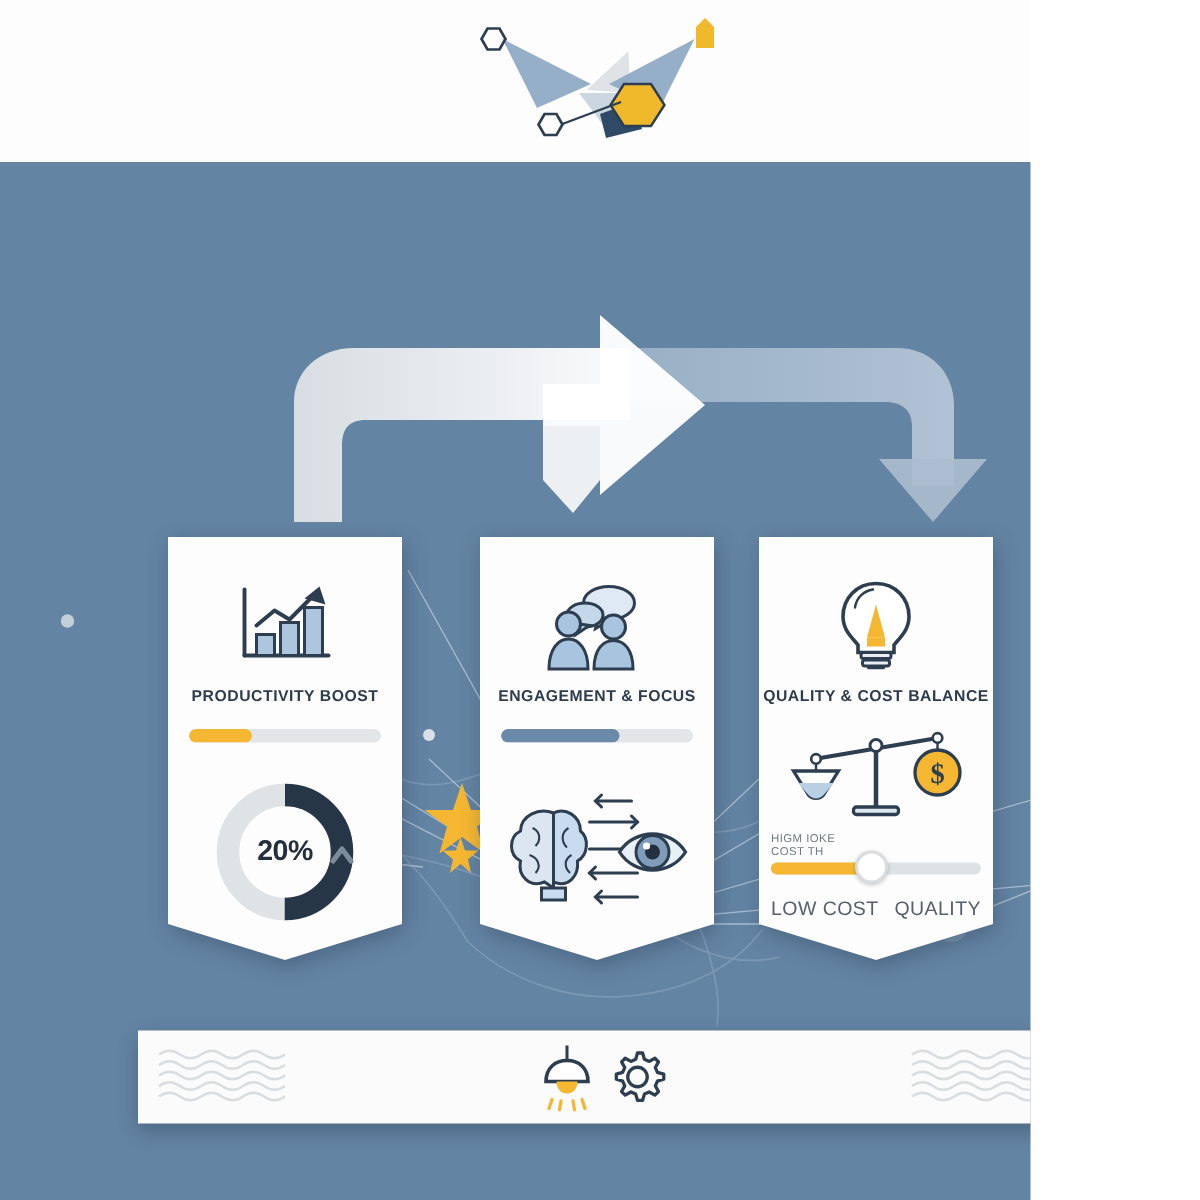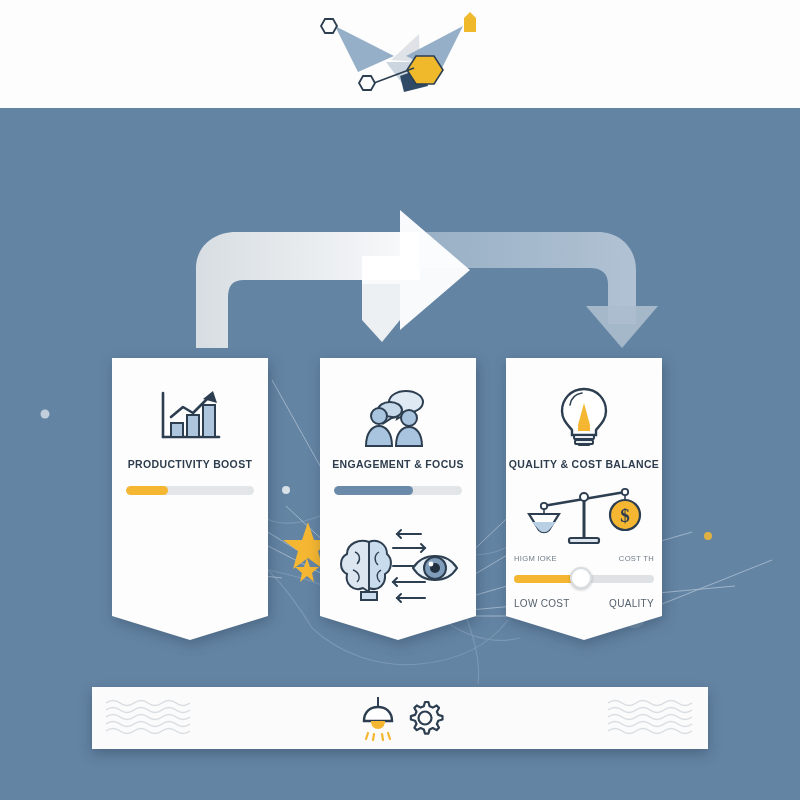--- a/index.html
+++ b/index.html
@@ -2,21 +2,21 @@
 <html><head>
 <meta charset="utf-8">
 <style>
   html,body{margin:0;padding:0;}
   body{
     width:800px;height:800px;
     background:#ffffff;
     font-family:"Liberation Sans", sans-serif;
     overflow:hidden;
   }
-  #stage{position:relative;width:800px;height:800px;overflow:hidden;background:#fdfdfd;}
+  #stage{position:relative;width:687px;height:800px;overflow:hidden;background:#fdfdfd;}
 
   
   #header-band{position:absolute;left:0;top:0;width:800px;height:108px;background:#fdfdfd;}
   #logo-wrap{position:absolute;left:288px;top:4px;width:224px;height:98px;}
 
   
   #body-band{position:absolute;left:0;top:108px;width:800px;height:692px;background:#6484a4;overflow:hidden;}
   #map-layer{position:absolute;left:0;top:0;width:800px;height:692px;}
   #flow-layer{position:absolute;left:0;top:0;width:800px;height:692px;}
 
@@ -50,22 +50,22 @@
   #donut-label{
     position:absolute;left:0;top:0;width:104px;height:104px;
     display:flex;align-items:center;justify-content:center;
     font-size:19px;font-weight:bold;color:#232f3d;letter-spacing:-.3px;
   }
 
   
   #slider-block{position:absolute;left:8px;top:196px;width:140px;height:66px;}
   .slider-caps{position:absolute;left:0;width:140px;display:flex;justify-content:space-between;
     font-size:7.6px;color:#6d7b88;letter-spacing:.3px;}
-  #slider-caps-top{top:0;}
-  #slider-caps-bottom{top:44px;color:#55616d;font-size:10px;}
+  #slider-caps-top{top:0;flex-direction:column;}
+  #slider-caps-bottom{top:44px;color:#55616d;font-size:13px;}
   #slider-track{position:absolute;left:0;top:21px;width:140px;height:8px;background:#dfe2e4;border-radius:4px;}
   #slider-fill{position:absolute;left:0;top:0;height:8px;background:#f5b731;border-radius:4px;}
   #slider-knob{
     position:absolute;top:13px;width:22px;height:22px;border-radius:50%;
     background:#ffffff;border:2px solid #dadde0;box-sizing:border-box;
     box-shadow:0 1px 3px rgba(0,0,0,.22);
   }
 
   
   #footer-bar{
@@ -205,20 +205,30 @@
             <rect x="18" y="36" width="12" height="14" fill="#aec6dd" stroke="#2c3e50" stroke-width="2"></rect>
             <rect x="34" y="28" width="12" height="22" fill="#aec6dd" stroke="#2c3e50" stroke-width="2"></rect>
             <rect x="50" y="18" width="12" height="32" fill="#aec6dd" stroke="#2c3e50" stroke-width="2"></rect>
             <polyline points="18,30 30,20 40,26 58,8" fill="none" stroke="#2c3e50" stroke-width="2.6" stroke-linecap="round" stroke-linejoin="round"></polyline>
             <polygon points="60,4 64,16 50,12" fill="#2c3e50"></polygon>
           </svg>
         </div>
         <div class="card-title">PRODUCTIVITY BOOST</div>
         <div class="bar-track">
           <div class="bar-fill" id="fill-1" style="width: 33%; background: rgb(245, 183, 49);"></div>
+        </div>
+        <div class="card-visual">
+          <div id="donut-wrap">
+            <svg width="104" height="104" viewBox="0 0 104 104">
+              <circle cx="52" cy="52" r="38" fill="none" stroke="#e0e3e6" stroke-width="15"></circle>
+              <circle id="donut-arc" cx="52" cy="52" r="38" fill="none" stroke="#273646" stroke-width="15" stroke-dasharray="119.38052083641213 119.38052083641213" transform="rotate(-90 52 52)"></circle>
+              <polyline points="84,58 90,50 96,58" fill="none" stroke="#7b8c9c" stroke-width="3.4" stroke-linecap="round" stroke-linejoin="round"></polyline>
+            </svg>
+            <div id="donut-label">20%</div>
+          </div>
         </div>
       </div>
     </div>
 
     <div class="card" id="card-2">
       <svg class="card-bg" viewBox="0 0 156 282" preserveAspectRatio="none">
         <polygon points="0,0 156,0 156,258 78,282 0,258" fill="#fdfdfd"></polygon>
       </svg>
       <div class="card-inner">
         <div class="card-icon">

